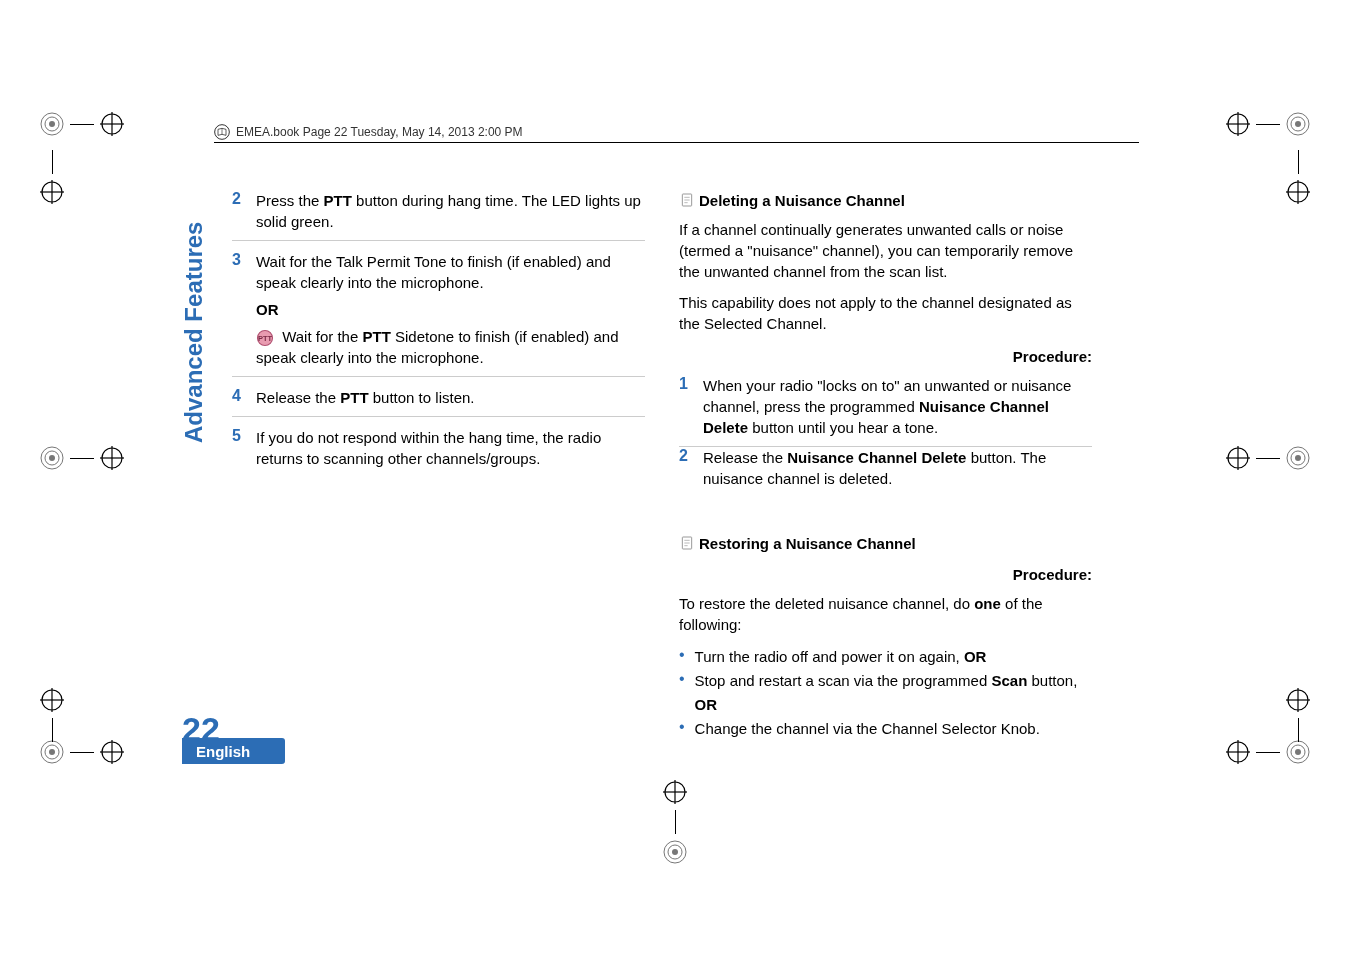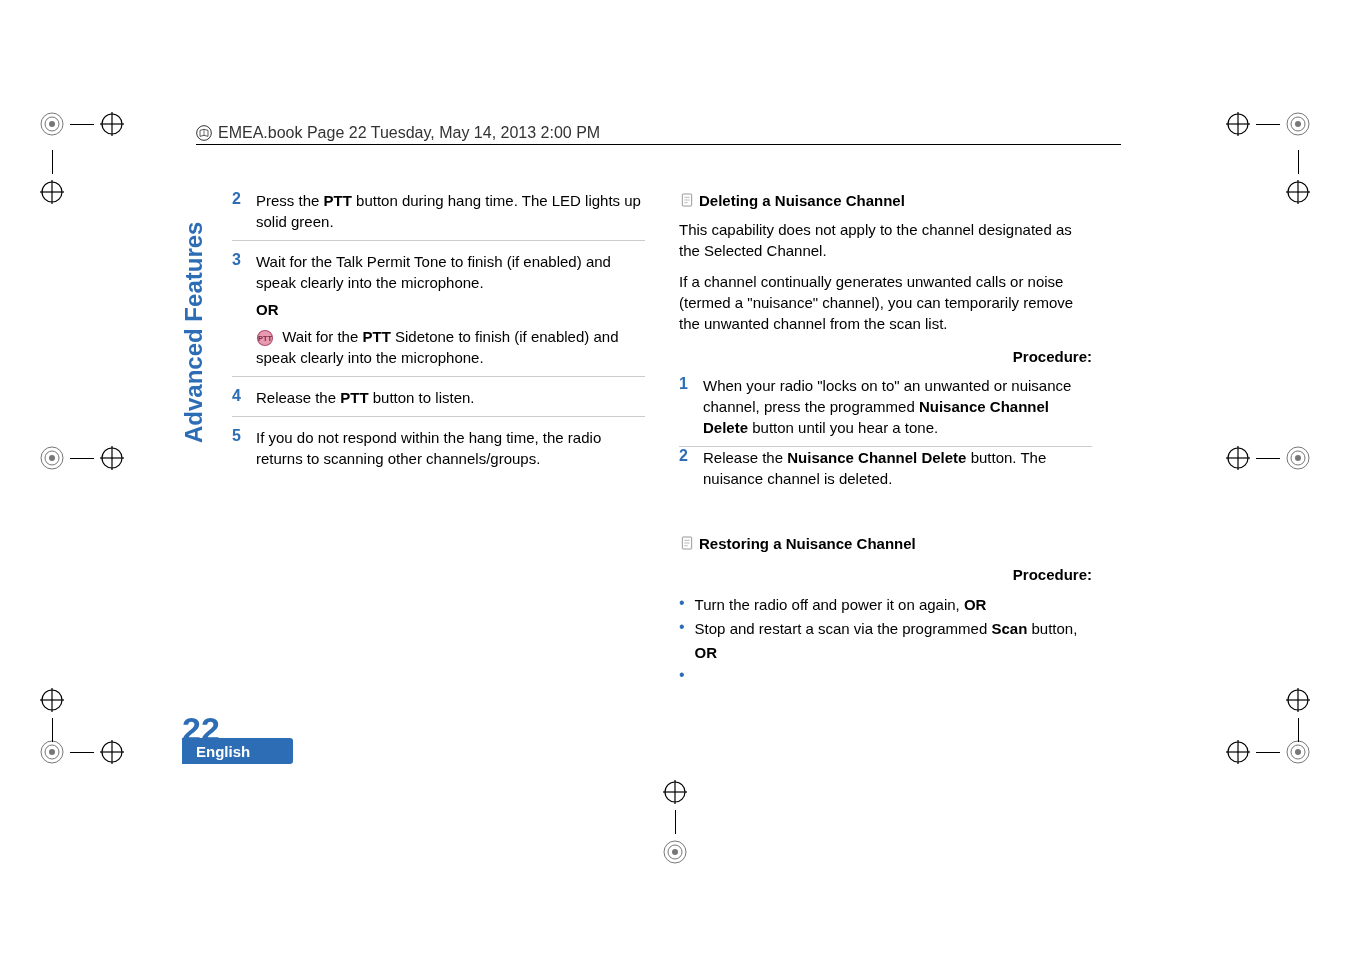--- a/index.html
+++ b/index.html
@@ -11,23 +11,23 @@
     font-size: 15px;
     color: #000;
     position: relative;
   }
   .page {
     position: absolute;
     left: 0; top: 0; right: 0; bottom: 0;
   }
   .header-line {
     position: absolute;
-    left: 196px;
+    left: 214px;
     top: 124px;
-    font-size: 16px;
+    font-size: 12px;
     color: #333;
     display: flex;
     align-items: center;
     gap: 6px;
     border-bottom: 0.5px solid #000;
     padding-bottom: 2px;
     width: 925px;
   }
   .header-icon {
     width: 16px; height: 16px;
@@ -116,21 +116,21 @@
     left: 182px;
     top: 710px;
     color: #2c6db5;
     font-weight: bold;
     font-size: 34px;
   }
   .lang-bar {
     position: absolute;
     left: 182px;
     top: 738px;
-    width: 111px;
+    width: 103px;
     height: 26px;
     background: #2c6db5;
     color: #fff;
     font-weight: bold;
     font-size: 15px;
     display: flex;
     align-items: center;
     padding-left: 14px;
     border-top-right-radius: 3px;
     border-bottom-right-radius: 3px;
@@ -194,22 +194,22 @@
           <svg viewBox="0 0 24 24">
               <rect x="5" y="3" width="14" height="18" rx="1" fill="none" stroke="#999" stroke-width="1.5"></rect>
               <line x1="8" y1="8" x2="16" y2="8" stroke="#999" stroke-width="1"></line>
               <line x1="8" y1="12" x2="16" y2="12" stroke="#999" stroke-width="1"></line>
               <line x1="8" y1="16" x2="13" y2="16" stroke="#999" stroke-width="1"></line>
             </svg>
         </span>
         <span>Deleting a Nuisance Channel</span>
       </div>
 
+      <div class="para">If a channel continually generates unwanted calls or noise (termed a "nuisance" channel), you can temporarily remove the unwanted channel from the scan list.</div>
       <div class="para">This capability does not apply to the channel designated as the Selected Channel.</div>
-      <div class="para">If a channel continually generates unwanted calls or noise (termed a "nuisance" channel), you can temporarily remove the unwanted channel from the scan list.</div>
       <div class="proc-label">Procedure:</div>
 
       <div id="deleting-steps">
           <div class="step">
             <div class="step-num">1</div>
             <div class="step-body">When your radio "locks on to" an unwanted or nuisance channel, press the programmed <b>Nuisance Channel Delete</b> button until you hear a tone.</div>
           </div>
           <div class="step">
             <div class="step-num">2</div>
             <div class="step-body">Release the <b>Nuisance Channel Delete</b> button. The nuisance channel is deleted.</div>
@@ -222,32 +222,34 @@
               <rect x="5" y="3" width="14" height="18" rx="1" fill="none" stroke="#999" stroke-width="1.5"></rect>
               <line x1="8" y1="8" x2="16" y2="8" stroke="#999" stroke-width="1"></line>
               <line x1="8" y1="12" x2="16" y2="12" stroke="#999" stroke-width="1"></line>
               <line x1="8" y1="16" x2="13" y2="16" stroke="#999" stroke-width="1"></line>
             </svg>
         </span>
         <span>Restoring a Nuisance Channel</span>
       </div>
 
       <div class="proc-label">Procedure:</div>
+      <div class="para">To restore the deleted nuisance channel, do <b>one</b> of the following:</div>
 
       <div id="restoring-bullets">
           <div class="bul-row">
             <div class="bul-dot">•</div>
             <div>Turn the radio off and power it on again, <b>OR</b></div>
           </div>
           <div class="bul-row">
             <div class="bul-dot">•</div>
             <div>Stop and restart a scan via the programmed <b>Scan</b> button, <b>OR</b></div>
           </div>
           <div class="bul-row">
             <div class="bul-dot">•</div>
+            <div>Change the channel via the Channel Selector Knob.</div>
           </div>
         </div>
 
     </div>
   </div>
 
   <div class="side-tab">
     <span>Advanced Features</span>
   </div>
   <div class="page-num">22</div>

